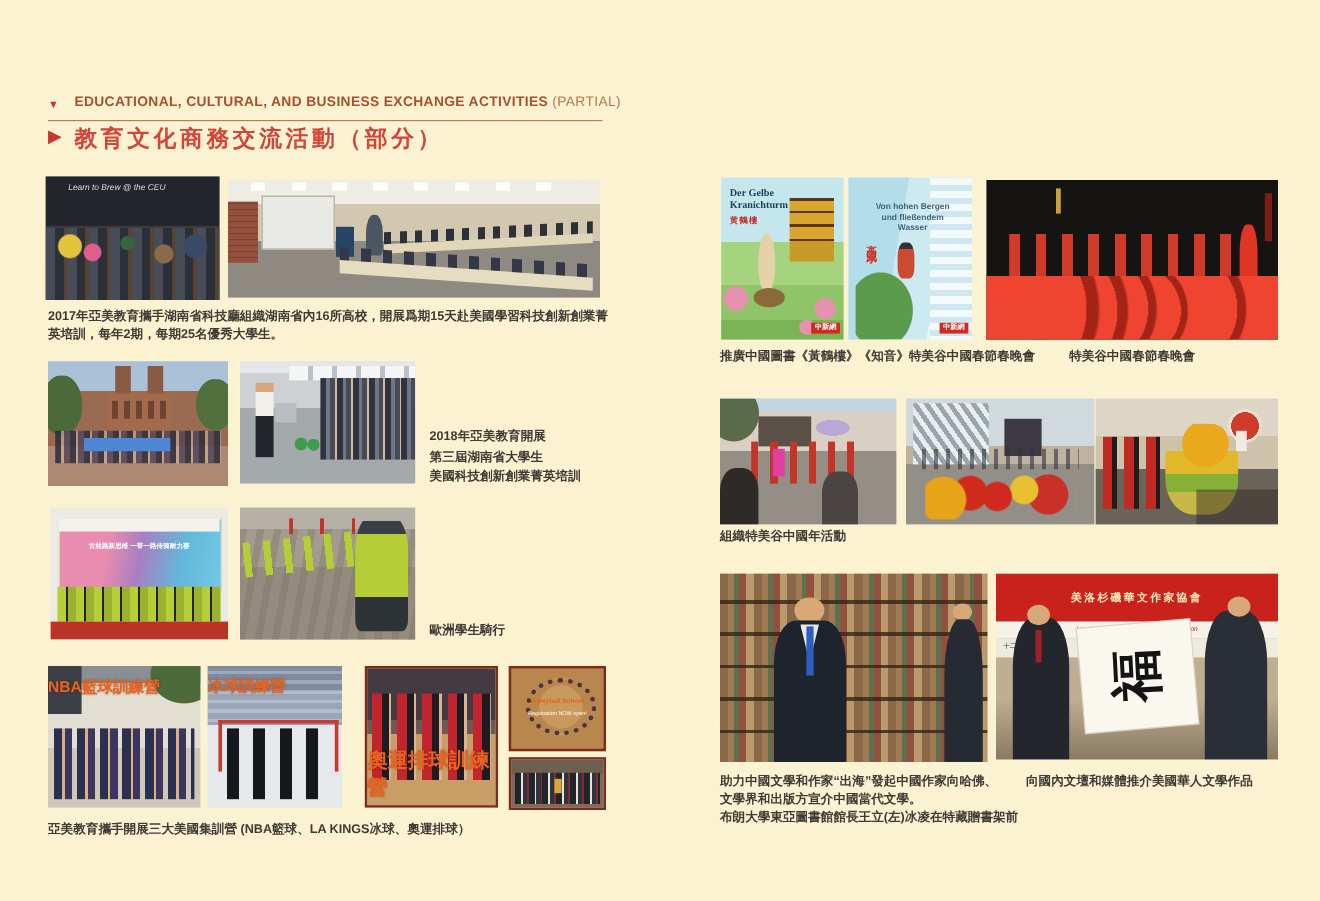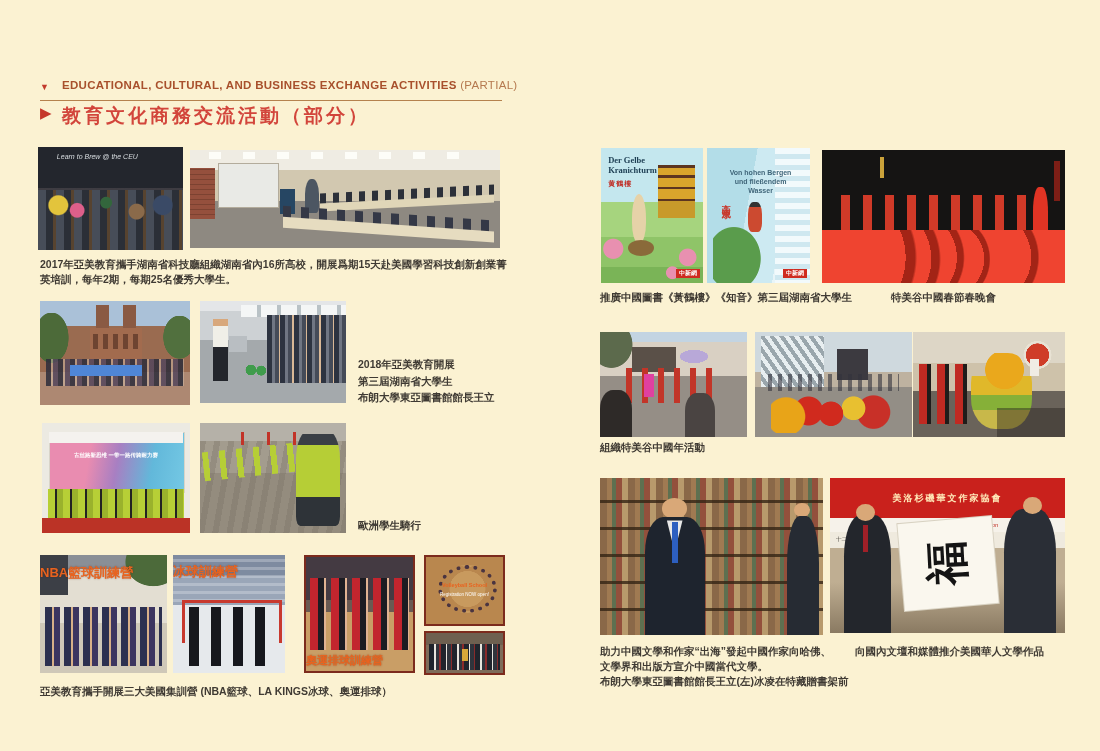--- a/index.html
+++ b/index.html
@@ -111,21 +111,21 @@
   <div class="ph" id="p4">
     <div class="c" style="left:28%;top:4%;width:72%;height:12%;background:repeating-linear-gradient(90deg,#f4f6f6 0 16px,#b9c2c6 16px 20px)"></div>
     <div class="c" style="left:46%;top:14%;width:54%;height:66%;background:repeating-linear-gradient(90deg,#2d3340 0 5px,#707683 5px 8px,#454b58 8px 12px,#d9b896 12px 13.5px)"></div>
     <div class="c" style="left:9%;top:18%;width:10%;height:60%;background:linear-gradient(180deg,#d8a87c 0 12%,#f0efe8 12% 45%,#23262c 45% 100%)"></div>
     <div class="c" style="left:20%;top:34%;width:12%;height:16%;background:#b9bec2"></div>
     <div class="c" style="left:30%;top:62%;width:16%;height:12%;background:radial-gradient(circle at 30% 50%,#3f9c4c 0 30%,transparent 32%),radial-gradient(circle at 75% 55%,#3f9c4c 0 26%,transparent 28%)"></div>
   </div>
   <div class="cap" style="left:358px;top:356px;line-height:16.5px;">
     <div>2018年亞美教育開展</div>
     <div>第三屆湖南省大學生</div>
-    <div>布朗大學東亞圖書館館長王立</div>
+    <div>美國科技創新創業菁英培訓</div>
   </div>
 
   <div class="ph" id="p5">
     <div class="c" style="left:5%;top:8%;width:90%;height:54%;background:linear-gradient(100deg,#e98cb0 0 30%,#a87fc2 50%,#62b8da 75%,#74c8e4 100%);border:1px solid #d8d4c8"></div>
     <div class="c" style="left:5%;top:8%;width:90%;height:10%;background:#f4f2ee"></div>
     <div class="c" style="left:5%;top:26%;width:90%;text-align:center;color:#fff;font-size:5.5px;font-weight:bold;">古丝路新思维 一带一路传骑耐力赛</div>
     <div class="c" style="left:4%;top:60%;width:92%;height:26%;background:repeating-linear-gradient(90deg,#b7cf36 0 7px,#222 7px 9px,#9ab22c 9px 15px)"></div>
     <div class="c" style="left:0;top:86%;width:100%;height:14%;background:#bb3326"></div>
   </div>
   <div class="ph" id="p6">
@@ -143,21 +143,21 @@
     <div class="ovl" style="top:8%;font-size:13px;">NBA籃球訓練營</div>
   </div>
   <div class="ph" id="p8">
     <div class="c" style="left:0;top:0;width:100%;height:40%;background:repeating-linear-gradient(0deg,rgba(255,255,255,.25) 0 3px,transparent 3px 8px)"></div>
     <div class="c" style="left:8%;top:38%;width:84%;height:34%;border:3px solid #c8392e;border-bottom:none"></div>
     <div class="c" style="left:14%;top:44%;width:72%;height:50%;background:repeating-linear-gradient(90deg,#17181d 0 10px,transparent 10px 22px)"></div>
     <div class="ovl" style="top:7%;font-size:13px;">冰球訓練營</div>
   </div>
   <div class="ph" id="p9">
     <div class="c" style="left:4%;top:18%;width:92%;height:64%;background:repeating-linear-gradient(90deg,#c2252e 0 8px,#1c1c22 8px 14px,#e0b292 14px 16px,transparent 16px 21px)"></div>
-    <div class="ovl" style="bottom:3%;font-size:11px;">奧運排球訓練營</div>
+    <div class="ovl" style="bottom:3%;font-size:17px;">奧運排球訓練營</div>
   </div>
   <div class="ph" id="p10">
     <div class="c" style="left:16%;top:12%;width:66%;height:60%;border-radius:50%;border:4px dotted #4a3440;background:radial-gradient(circle,#c89a5e 0 55%,transparent 56%)"></div>
     <div class="c" style="left:0;top:38%;width:100%;text-align:center;color:#e8631f;font-size:5.5px;font-weight:bold;">Volleyball School</div>
     <div class="c" style="left:0;top:52%;width:100%;text-align:center;color:#fff;font-size:4.5px;">Registration NOW open!</div>
   </div>
   <div class="ph" id="p11">
     <div class="c" style="left:4%;top:28%;width:92%;height:64%;background:repeating-linear-gradient(90deg,#20242c 0 5px,#e8e4dc 5px 6.5px,#30343c 6.5px 10px,#8a2a2a 10px 11.5px)"></div>
     <div class="c" style="left:47%;top:40%;width:7%;height:30%;background:#d8a83a"></div>
   </div>
@@ -187,21 +187,21 @@
     <div class="c" style="right:7%;top:28%;width:6%;height:46%;background:#e03424;border-radius:40% 40% 20% 20%"></div>
     <div class="c" style="left:0;bottom:0;width:100%;height:40%;background:
       radial-gradient(circle at 6% 52%,#ef4430 0 30%,#a32416 30% 34%,transparent 35%),
       radial-gradient(circle at 21% 55%,#ef4430 0 30%,#a32416 30% 34%,transparent 35%),
       radial-gradient(circle at 36% 52%,#ef4430 0 30%,#a32416 30% 34%,transparent 35%),
       radial-gradient(circle at 51% 55%,#ef4430 0 30%,#a32416 30% 34%,transparent 35%),
       radial-gradient(circle at 66% 52%,#ef4430 0 30%,#a32416 30% 34%,transparent 35%),
       radial-gradient(circle at 81% 55%,#ef4430 0 30%,#a32416 30% 34%,transparent 35%),
       radial-gradient(circle at 95% 52%,#ef4430 0 30%,#a32416 30% 34%,transparent 35%)"></div>
   </div>
-  <div class="cap" style="left:600px;top:290px;">推廣中國圖書《黃鶴樓》《知音》第三屆湖南省大學生</div>
+  <div class="cap" style="left:600px;top:290px;">推廣中國圖書《黃鶴樓》《知音》特美谷中國春節春晚會</div>
   <div class="cap" style="left:822px;top:290px;width:243px;text-align:center;">特美谷中國春節春晚會</div>
 
   <div class="ph" id="p15">
     <div class="c" style="left:0;top:0;width:26%;height:40%;background:radial-gradient(ellipse at 30% 30%,#5c6a4c 0 55%,transparent 57%)"></div>
     <div class="c" style="left:22%;top:14%;width:30%;height:24%;background:#5a5048"></div>
     <div class="c" style="left:52%;top:15%;width:24%;height:16%;background:radial-gradient(ellipse,#b8a8d8 0 55%,transparent 56%)"></div>
     <div class="c" style="left:18%;top:34%;width:60%;height:34%;background:repeating-linear-gradient(90deg,#c23528 0 6px,transparent 6px 16px)"></div>
     <div class="c" style="left:30%;top:40%;width:7%;height:22%;background:#e040a0"></div>
     <div class="c" style="left:0;bottom:0;width:22%;height:45%;background:#2e2a28;border-radius:40% 40% 0 0"></div>
     <div class="c" style="left:58%;bottom:0;width:20%;height:42%;background:#4a4442;border-radius:40% 40% 0 0"></div>

